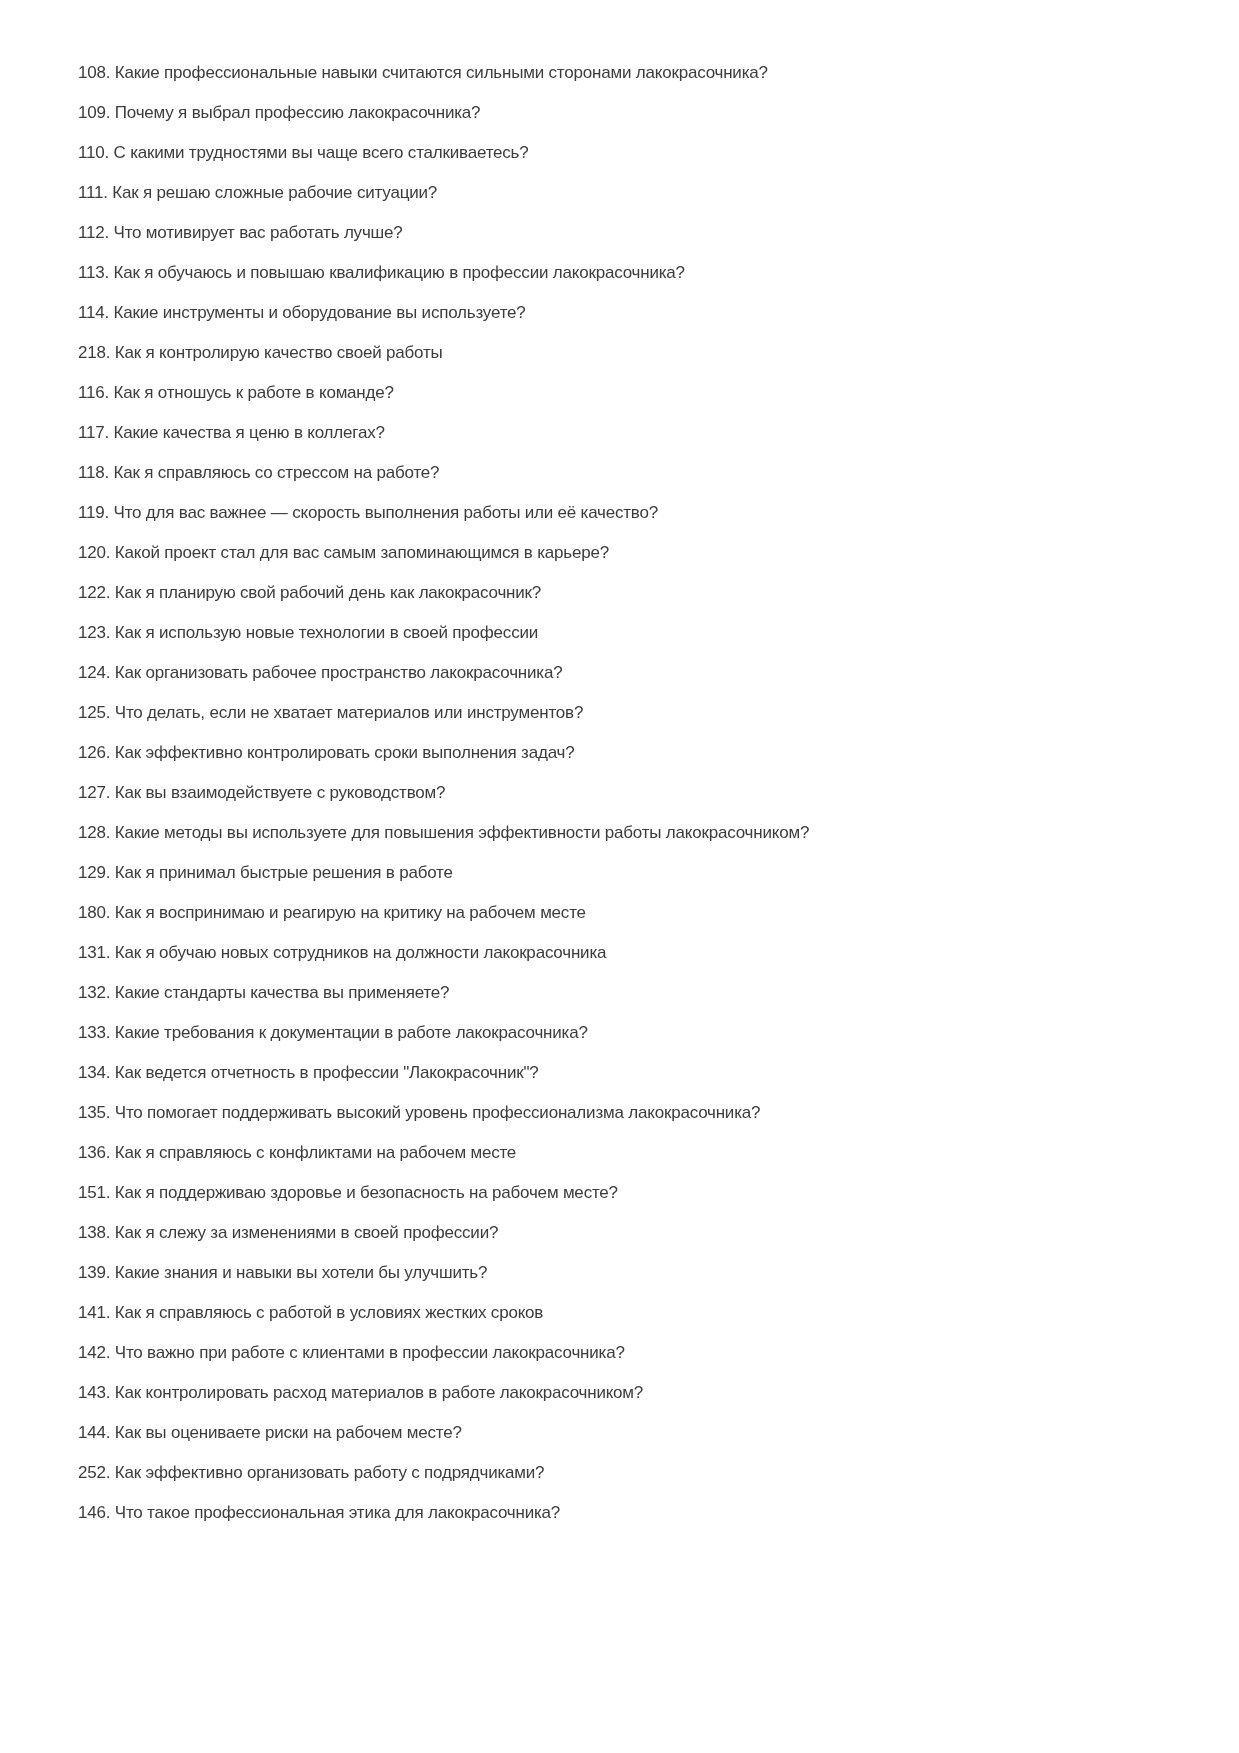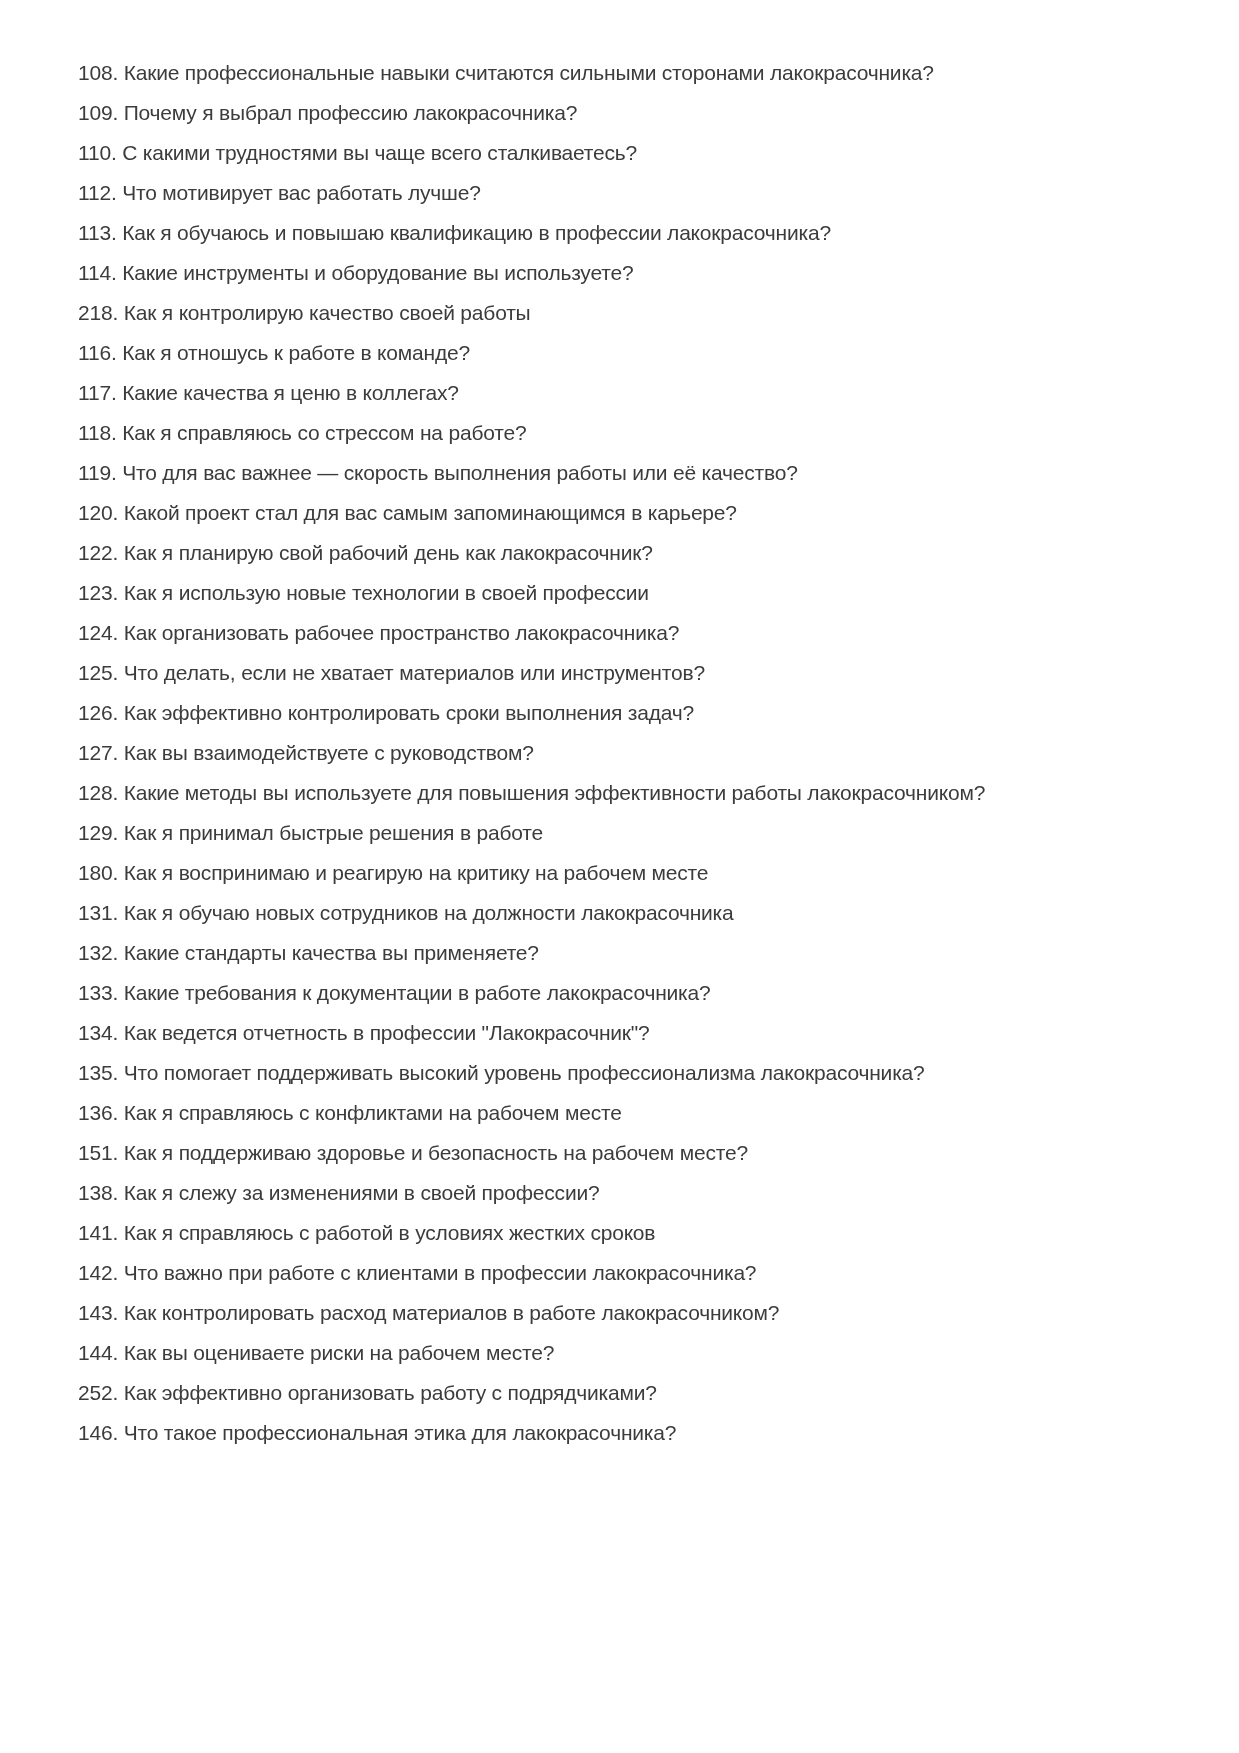--- a/index.html
+++ b/index.html
@@ -14,36 +14,37 @@
     background: #ffffff;
     padding: 53px 51px 0 78px;
     overflow: hidden;
   }
   .question-list {
     max-width: 1110px;
   }
   .question-item {
     margin: 0;
     font-family: "Liberation Sans", "DejaVu Sans", sans-serif;
-    font-size: 21px;
+    font-size: 17px;
     line-height: 40px;
     letter-spacing: -0.2px;
     color: #3c3c3c;
     font-weight: 400;
     text-align: left;
   }
 </style>
 </head>
 <body>
 
 <div class="page">
   <div class="question-list">
       <p class="question-item">108. Какие профессиональные навыки считаются сильными сторонами лакокрасочника?</p>
       <p class="question-item">109. Почему я выбрал профессию лакокрасочника?</p>
       <p class="question-item">110. С какими трудностями вы чаще всего сталкиваетесь?</p>
+      <p class="question-item">111. Как я решаю сложные рабочие ситуации?</p>
       <p class="question-item">112. Что мотивирует вас работать лучше?</p>
       <p class="question-item">113. Как я обучаюсь и повышаю квалификацию в профессии лакокрасочника?</p>
       <p class="question-item">114. Какие инструменты и оборудование вы используете?</p>
       <p class="question-item">218. Как я контролирую качество своей работы</p>
       <p class="question-item">116. Как я отношусь к работе в команде?</p>
       <p class="question-item">117. Какие качества я ценю в коллегах?</p>
       <p class="question-item">118. Как я справляюсь со стрессом на работе?</p>
       <p class="question-item">119. Что для вас важнее — скорость выполнения работы или её качество?</p>
       <p class="question-item">120. Какой проект стал для вас самым запоминающимся в карьере?</p>
       <p class="question-item">122. Как я планирую свой рабочий день как лакокрасочник?</p>
@@ -56,20 +57,21 @@
       <p class="question-item">129. Как я принимал быстрые решения в работе</p>
       <p class="question-item">180. Как я воспринимаю и реагирую на критику на рабочем месте</p>
       <p class="question-item">131. Как я обучаю новых сотрудников на должности лакокрасочника</p>
       <p class="question-item">132. Какие стандарты качества вы применяете?</p>
       <p class="question-item">133. Какие требования к документации в работе лакокрасочника?</p>
       <p class="question-item">134. Как ведется отчетность в профессии "Лакокрасочник"?</p>
       <p class="question-item">135. Что помогает поддерживать высокий уровень профессионализма лакокрасочника?</p>
       <p class="question-item">136. Как я справляюсь с конфликтами на рабочем месте</p>
       <p class="question-item">151. Как я поддерживаю здоровье и безопасность на рабочем месте?</p>
       <p class="question-item">138. Как я слежу за изменениями в своей профессии?</p>
+      <p class="question-item">139. Какие знания и навыки вы хотели бы улучшить?</p>
       <p class="question-item">141. Как я справляюсь с работой в условиях жестких сроков</p>
       <p class="question-item">142. Что важно при работе с клиентами в профессии лакокрасочника?</p>
       <p class="question-item">143. Как контролировать расход материалов в работе лакокрасочником?</p>
       <p class="question-item">144. Как вы оцениваете риски на рабочем месте?</p>
       <p class="question-item">252. Как эффективно организовать работу с подрядчиками?</p>
       <p class="question-item">146. Что такое профессиональная этика для лакокрасочника?</p>
     </div>
 </div>
 
 </body></html>

